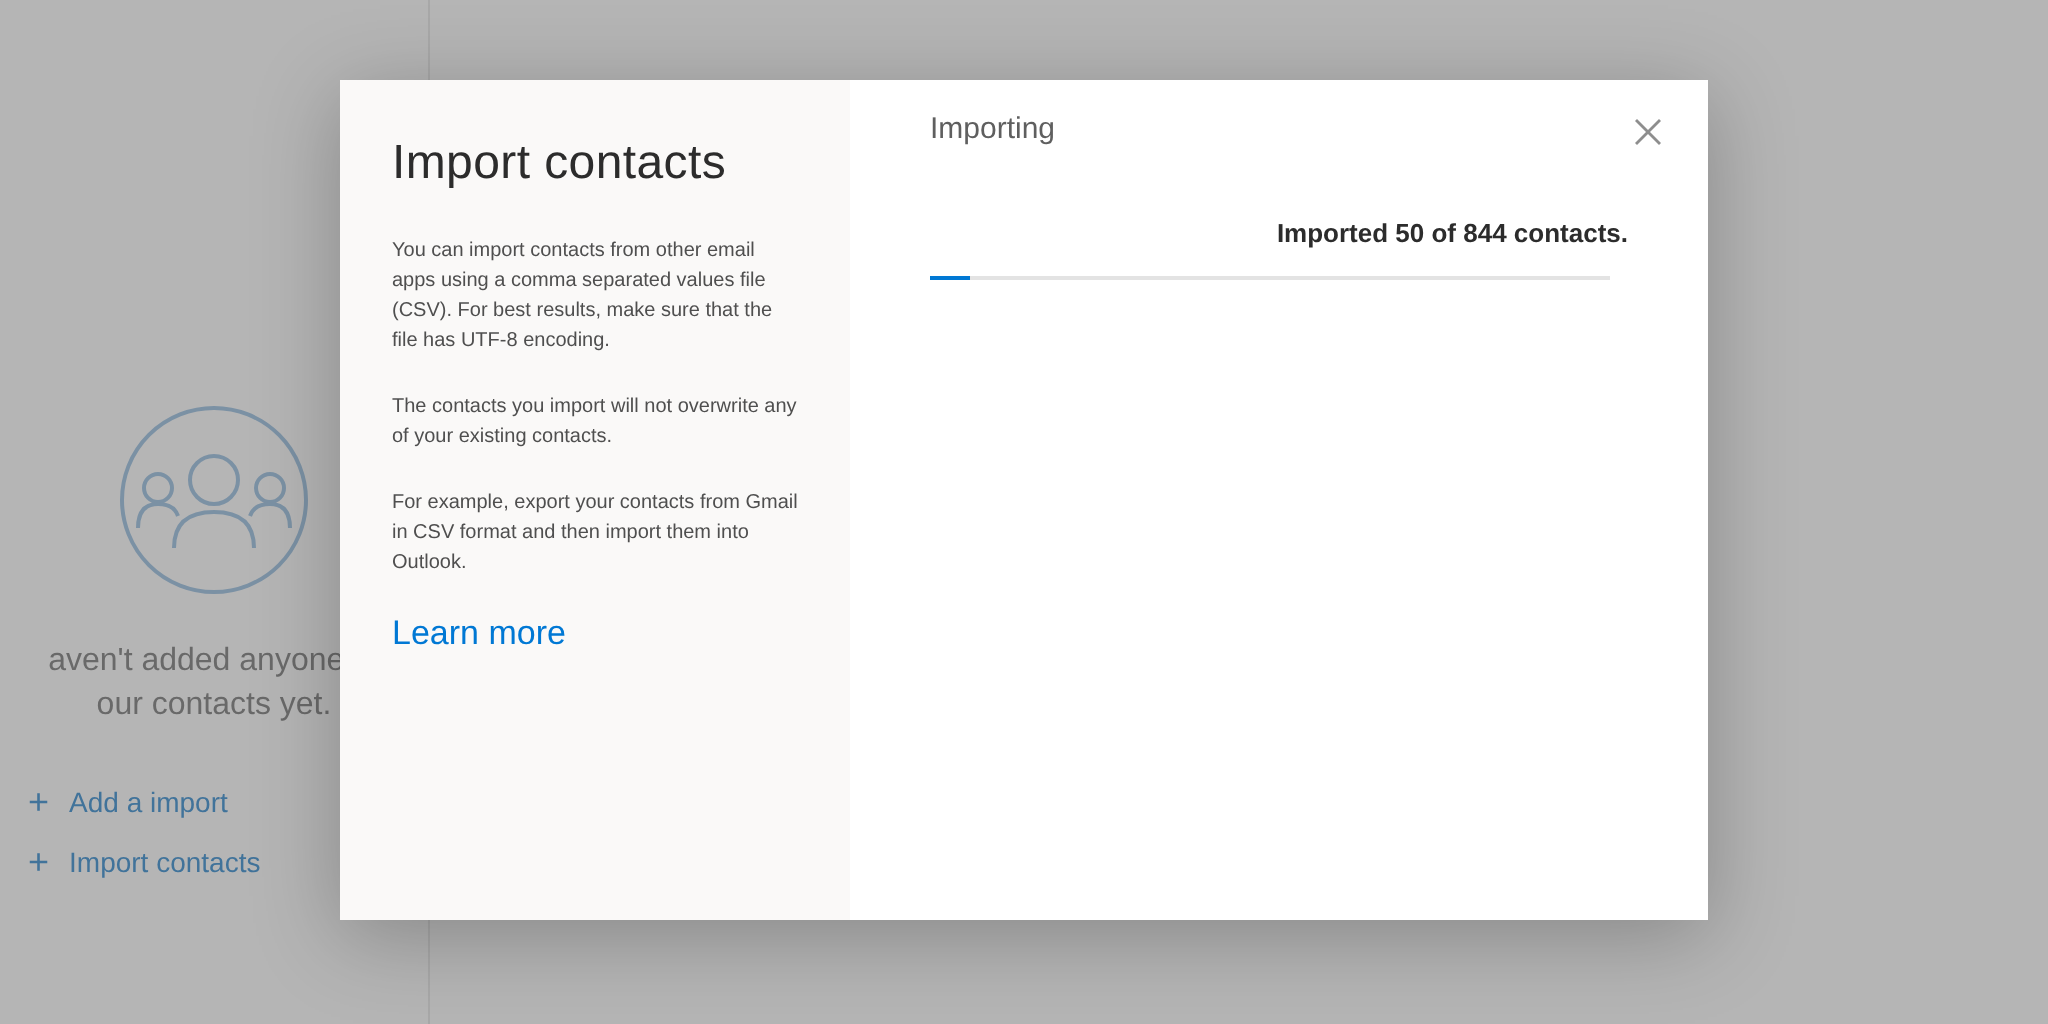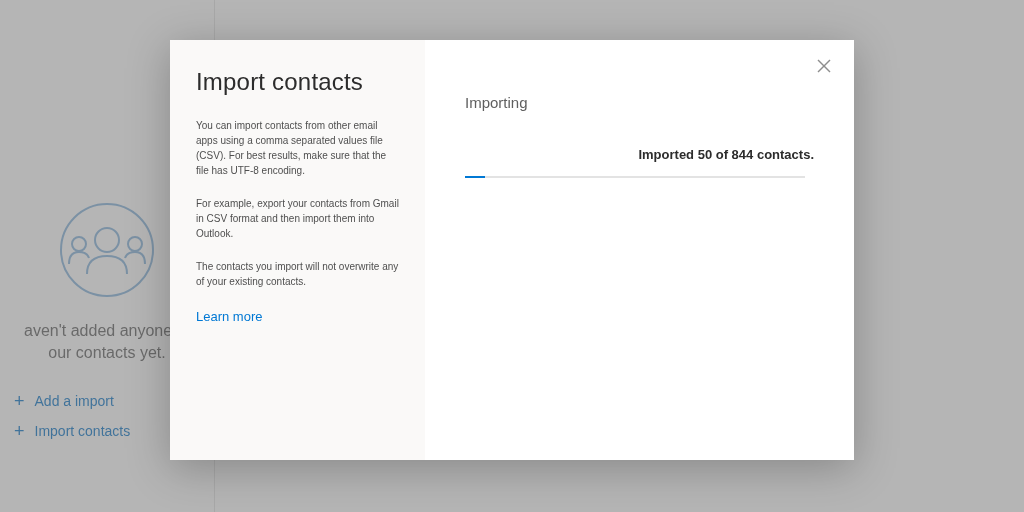--- a/index.html
+++ b/index.html
@@ -93,28 +93,28 @@
     letter-spacing: 0.2px;
   }
   .dialog-para {
     font-size: 10px;
     color: #4f4f4f;
     line-height: 1.5;
     margin-bottom: 18px;
   }
   .dialog-link {
     color: #0078d4;
-    font-size: 13px;
+    font-size: 17px;
     text-decoration: none;
     cursor: pointer;
   }
 
   .dialog-right {
     flex: 1;
-    padding: 54px 40px 28px 40px;
+    padding: 16px 40px 28px 40px;
     position: relative;
   }
   .close-btn {
     position: absolute;
     top: 14px;
     right: 18px;
     width: 24px;
     height: 24px;
     display: flex;
     align-items: center;
@@ -184,22 +184,22 @@
     </div>
   </div>
 </div>
 
 <div class="overlay"></div>
 
 <div class="dialog">
   <div class="dialog-left">
     <h1 class="dialog-title">Import contacts</h1>
     <p class="dialog-para">You can import contacts from other email apps using a comma separated values file (CSV). For best results, make sure that the file has UTF-8 encoding.</p>
+    <p class="dialog-para">The contacts you import will not overwrite any of your existing contacts.</p>
     <p class="dialog-para">For example, export your contacts from Gmail in CSV format and then import them into Outlook.</p>
-    <p class="dialog-para">The contacts you import will not overwrite any of your existing contacts.</p>
     <a class="dialog-link">Learn more</a>
   </div>
   <div class="dialog-right">
     <div class="close-btn">
       <svg viewBox="0 0 14 14">
         <line x1="1" y1="1" x2="13" y2="13" stroke="#8e8e8e" stroke-width="1.4"></line>
         <line x1="13" y1="1" x2="1" y2="13" stroke="#8e8e8e" stroke-width="1.4"></line>
       </svg>
     </div>
     <div class="importing-heading">Importing</div>

